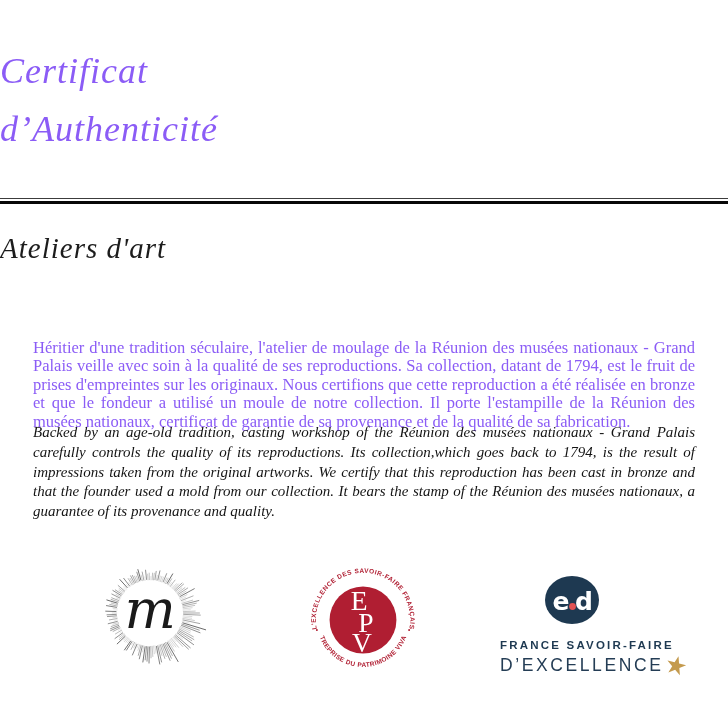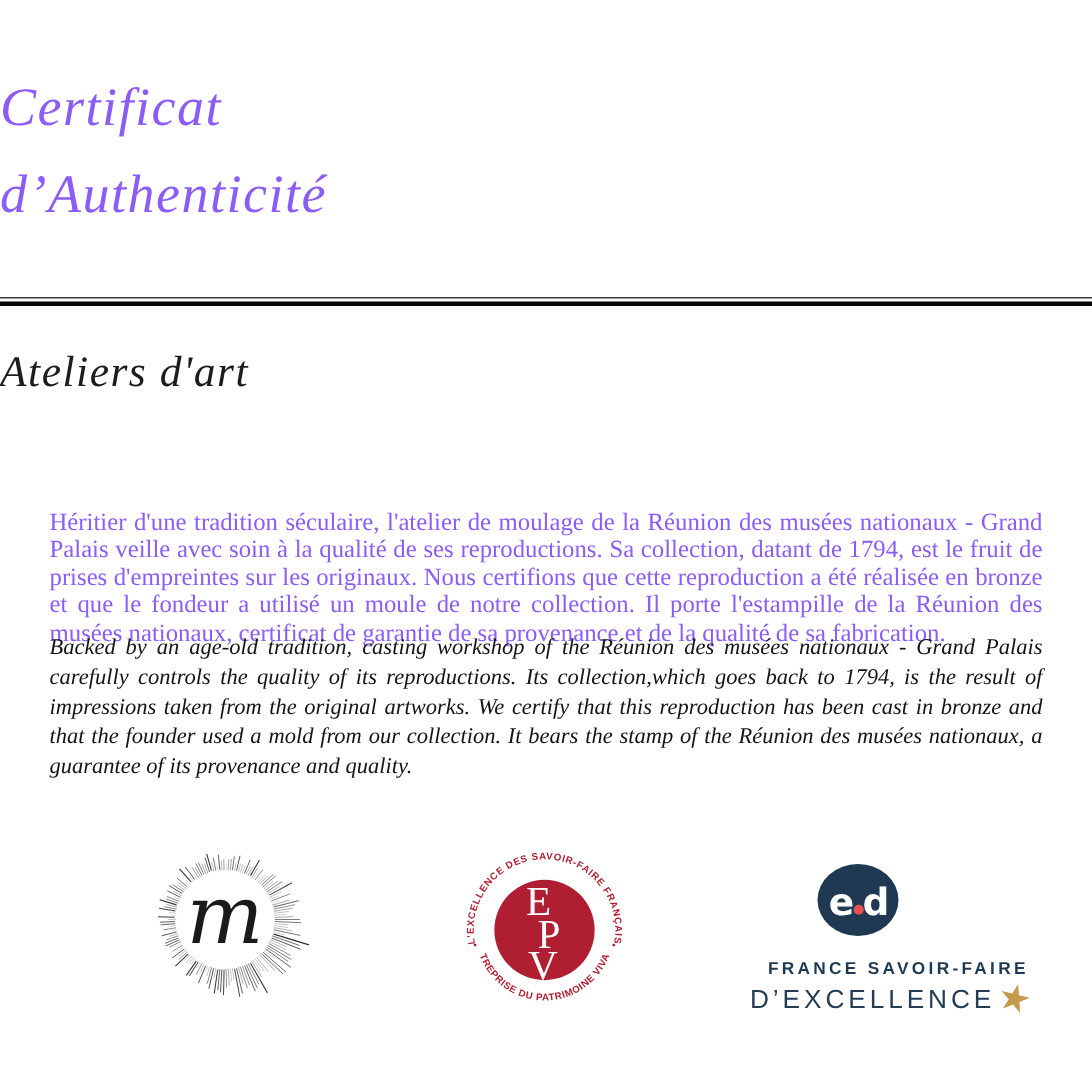--- a/index.html
+++ b/index.html
@@ -61,21 +61,20 @@
   .logo-fsfe { left: 500px; top: 572px; width: 144px; height: 100px; text-align: center; }
 
   .fsfe-line1 {
     margin-top: 5px;
     font-family: "Liberation Sans", "DejaVu Sans", sans-serif;
     font-weight: bold;
     font-size: 11.5px;
     letter-spacing: 2.2px;
     color: #1e3951;
     white-space: nowrap;
-    margin-left: 12px;
   }
   .fsfe-line2-row {
     display: flex; align-items: center; justify-content: flex-start;
     margin-top: 2px;
   }
   .fsfe-line2 {
     font-family: "Liberation Sans", "DejaVu Sans", sans-serif;
     font-weight: normal;
     font-size: 17.5px;
     letter-spacing: 2.6px;

